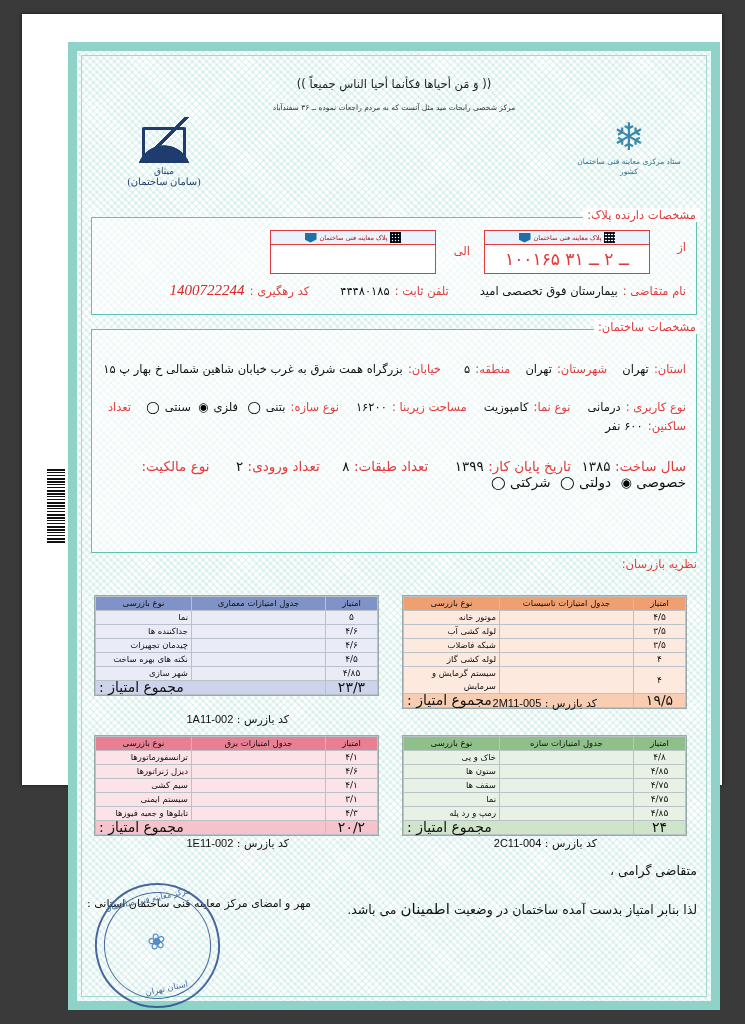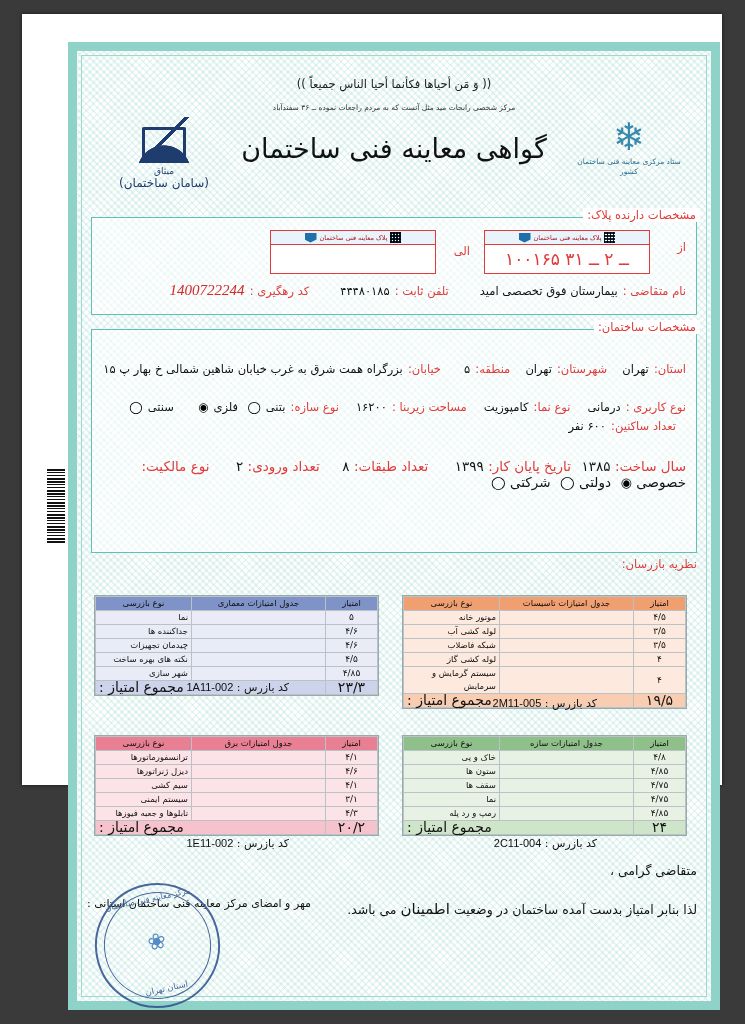--- a/index.html
+++ b/index.html
@@ -71,21 +71,21 @@
     background:
       linear-gradient(135deg, transparent 48%, #1f3c6e 48% 52%, transparent 52%),
       radial-gradient(circle at 50% 120%, #1f3c6e 0 42%, transparent 43%);
     position:relative;
   }
   .logo-right .mark:after{
     content:""; position:absolute; left:9px; top:10px; right:9px; bottom:0;
     border:3px solid #1f3c6e; border-bottom:none; border-radius:2px;
   }
   .logo-right .mk-txt { font-size:9px; color:#1f3c6e; margin-top:3px; }
-  .logo-right .mk-sub { font-size:12px; color:#1f3c6e; }
+  .logo-right .mk-sub { font-size:10px; color:#1f3c6e;font-family:Liberation Serif, serif; }
   .doc-title {
     position:absolute; left:0; right:0; top:26px; text-align:center;
     font-size:27px; color:#111; letter-spacing:0;
   }
 
   
   .sec {
     position:absolute; right:14px; left:14px;
     border:1.6px solid #5fc0b3;
     background:rgba(255,255,255,.55);
@@ -198,21 +198,20 @@
       <div style="position:absolute;right:20px;left:20px;top:44px;text-align:center;">
         <span style="font-size:7.5px;color:#333;">مرکز شخصی رابحات مید مثل آنست که به مردم راجعات نموده ــ ۳۶ سفندآباد</span>
       </div>
 
       <div class="header">
         <div class="logo-left">
           <div class="flower">❄</div>
           <div class="lbl">ستاد مرکزی معاینه فنی ساختمان کشور</div>
         </div>
 
-        <div class="doc-title">گواهی معاینه فنی ساختمان</div>
 
         <div class="logo-right">
           <div class="mark"></div>
           <div class="mk-txt">میثاق</div>
           <div class="mk-sub">(سامان ساختمان)</div>
         </div>
       </div>
 
       <div class="sec" style="top:166px; height:98px;">
         <div class="sec-title">مشخصات دارنده پلاک:</div>
@@ -269,21 +268,21 @@
           <span class="val">درمانی</span>
           <span class="lbl" style="margin-right:12px;">نوع نما:</span>
           <span class="val">کامپوزیت</span>
           <span class="lbl" style="margin-right:12px;">مساحت زیربنا :</span>
           <span class="val">۱۶۲۰۰</span>
           <span class="lbl" style="margin-right:12px;">نوع سازه:</span>
           <span class="val">بتنی</span>
           <span style="font-size:12px;">◯</span>
           <span class="val" style="margin-right:4px;">فلزی</span>
           <span style="font-size:12px;">◉</span>
-          <span class="val" style="margin-right:19px;text-align:right;">سنتی</span>
+          <span class="val" style="margin-right:2px;text-align:right;">سنتی</span>
           <span style="font-size:12px;">◯</span>
           <span class="lbl" style="margin-right:10px;">تعداد ساکنین:</span>
           <span class="val">۶۰۰ نفر</span>
         </div>
 
         <div class="row" style="top:128px; font-size:14px;">
           <span class="lbl" style="font-size:13.5px;">سال ساخت:</span>
           <span class="val" style="font-size:13.5px;">۱۳۸۵</span>
           <span class="lbl" style="font-size:13.5px;margin-right:6px;">تاریخ پایان کار:</span>
           <span class="val" style="font-size:13.5px;">۱۳۹۹</span>
@@ -386,21 +385,21 @@
                 <td></td>
                 <td class="name">شهر سازی</td>
               </tr>
               <tr class="sum">
                 <td class="num">۲۳/۳</td>
                 <td colspan="2" style="text-align:left;">مجموع امتیاز :</td>
               </tr>
             </tbody>
           </table>
         </div>
-        <div class="code" style="right:408px; top:114px;">
+        <div class="code" style="right:408px; top:146px;">
           <span>کد بازرس :</span>
           <b>1A11-002</b>
         </div>
 
         <div class="tbl t-green" style="right:10px; top:168px;">
           <table class="score">
             <thead>
               <tr>
                 <th class="numh">امتیاز</th>
                 <th>جدول امتیازات سازه</th>

